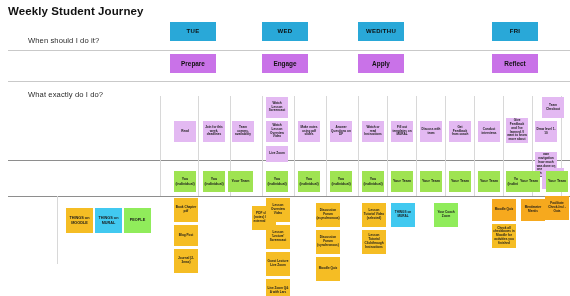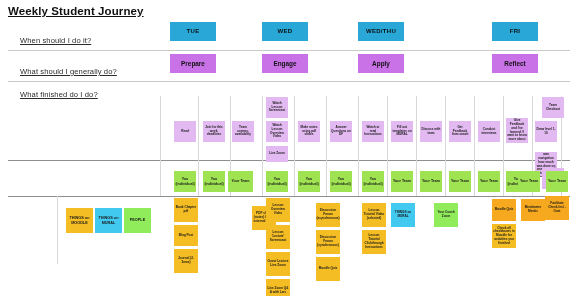--- a/index.html
+++ b/index.html
@@ -6,36 +6,36 @@
   body{
     width:570px;height:296px;
     background:#ffffff;
     font-family:"Liberation Sans", sans-serif;
     color:#1b1b1b;
     overflow:hidden;
     position:relative;
   }
   #board{position:absolute;left:0;top:0;width:570px;height:296px;}
 
-  .abs{position:absolute;box-sizing:border-box;text-decoration:underline;}
+  .abs{position:absolute;box-sizing:border-box;}
 
   
   .title{
     left:8px;top:5px;
     font-size:11.5px;font-weight:bold;letter-spacing:.1px;
     color:#111;
   }
 
   
   .hrule{background:#c9c9c9;height:1px;left:8px;width:562px;}
   .hrule.strong{background:#8e8e8e;}
 
   
   .qlabel{
-    left:20px;
+    left:28px;
     font-size:7.6px;color:#2b2b2b;line-height:10px;
     letter-spacing:.1px;
   }
   .qlabel.big{font-size:9.4px;font-weight:bold;color:#000;}
 
   
   .vline{background:#d8d8d8;width:1px;}
 
   
   .note{
@@ -67,22 +67,21 @@
   <div class="abs title">Weekly Student Journey</div>
 
   <div class="abs hrule" style="top:50px;"></div>
   <div class="abs hrule" style="top:81px;"></div>
   <div class="abs hrule strong" style="top:160px;"></div>
   <div class="abs hrule strong" style="top:196px;"></div>
 
   <div class="abs vline" style="left:57px;top:196px;height:68px;"></div>
 
   <div class="abs qlabel" style="top:36px;">When should I do it?</div>
-  <div class="abs qlabel" style="top:67px;">What should I generally do?</div>
-  <div class="abs qlabel" style="top:90px;">What finished do I do?</div>
+  <div class="abs qlabel" style="top:90px;">What exactly do I do?</div>
 
   <div id="vlines">
       <div class="abs vline" style="left: 160px; top: 96px; height: 100px;"></div>
       <div class="abs vline" style="left: 198px; top: 96px; height: 100px;"></div>
       <div class="abs vline" style="left: 230px; top: 96px; height: 100px;"></div>
       <div class="abs vline" style="left: 262px; top: 96px; height: 100px;"></div>
       <div class="abs vline" style="left: 294px; top: 96px; height: 100px;"></div>
       <div class="abs vline" style="left: 326px; top: 96px; height: 100px;"></div>
       <div class="abs vline" style="left: 358px; top: 96px; height: 100px;"></div>
       <div class="abs vline" style="left: 387px; top: 96px; height: 100px;"></div>

